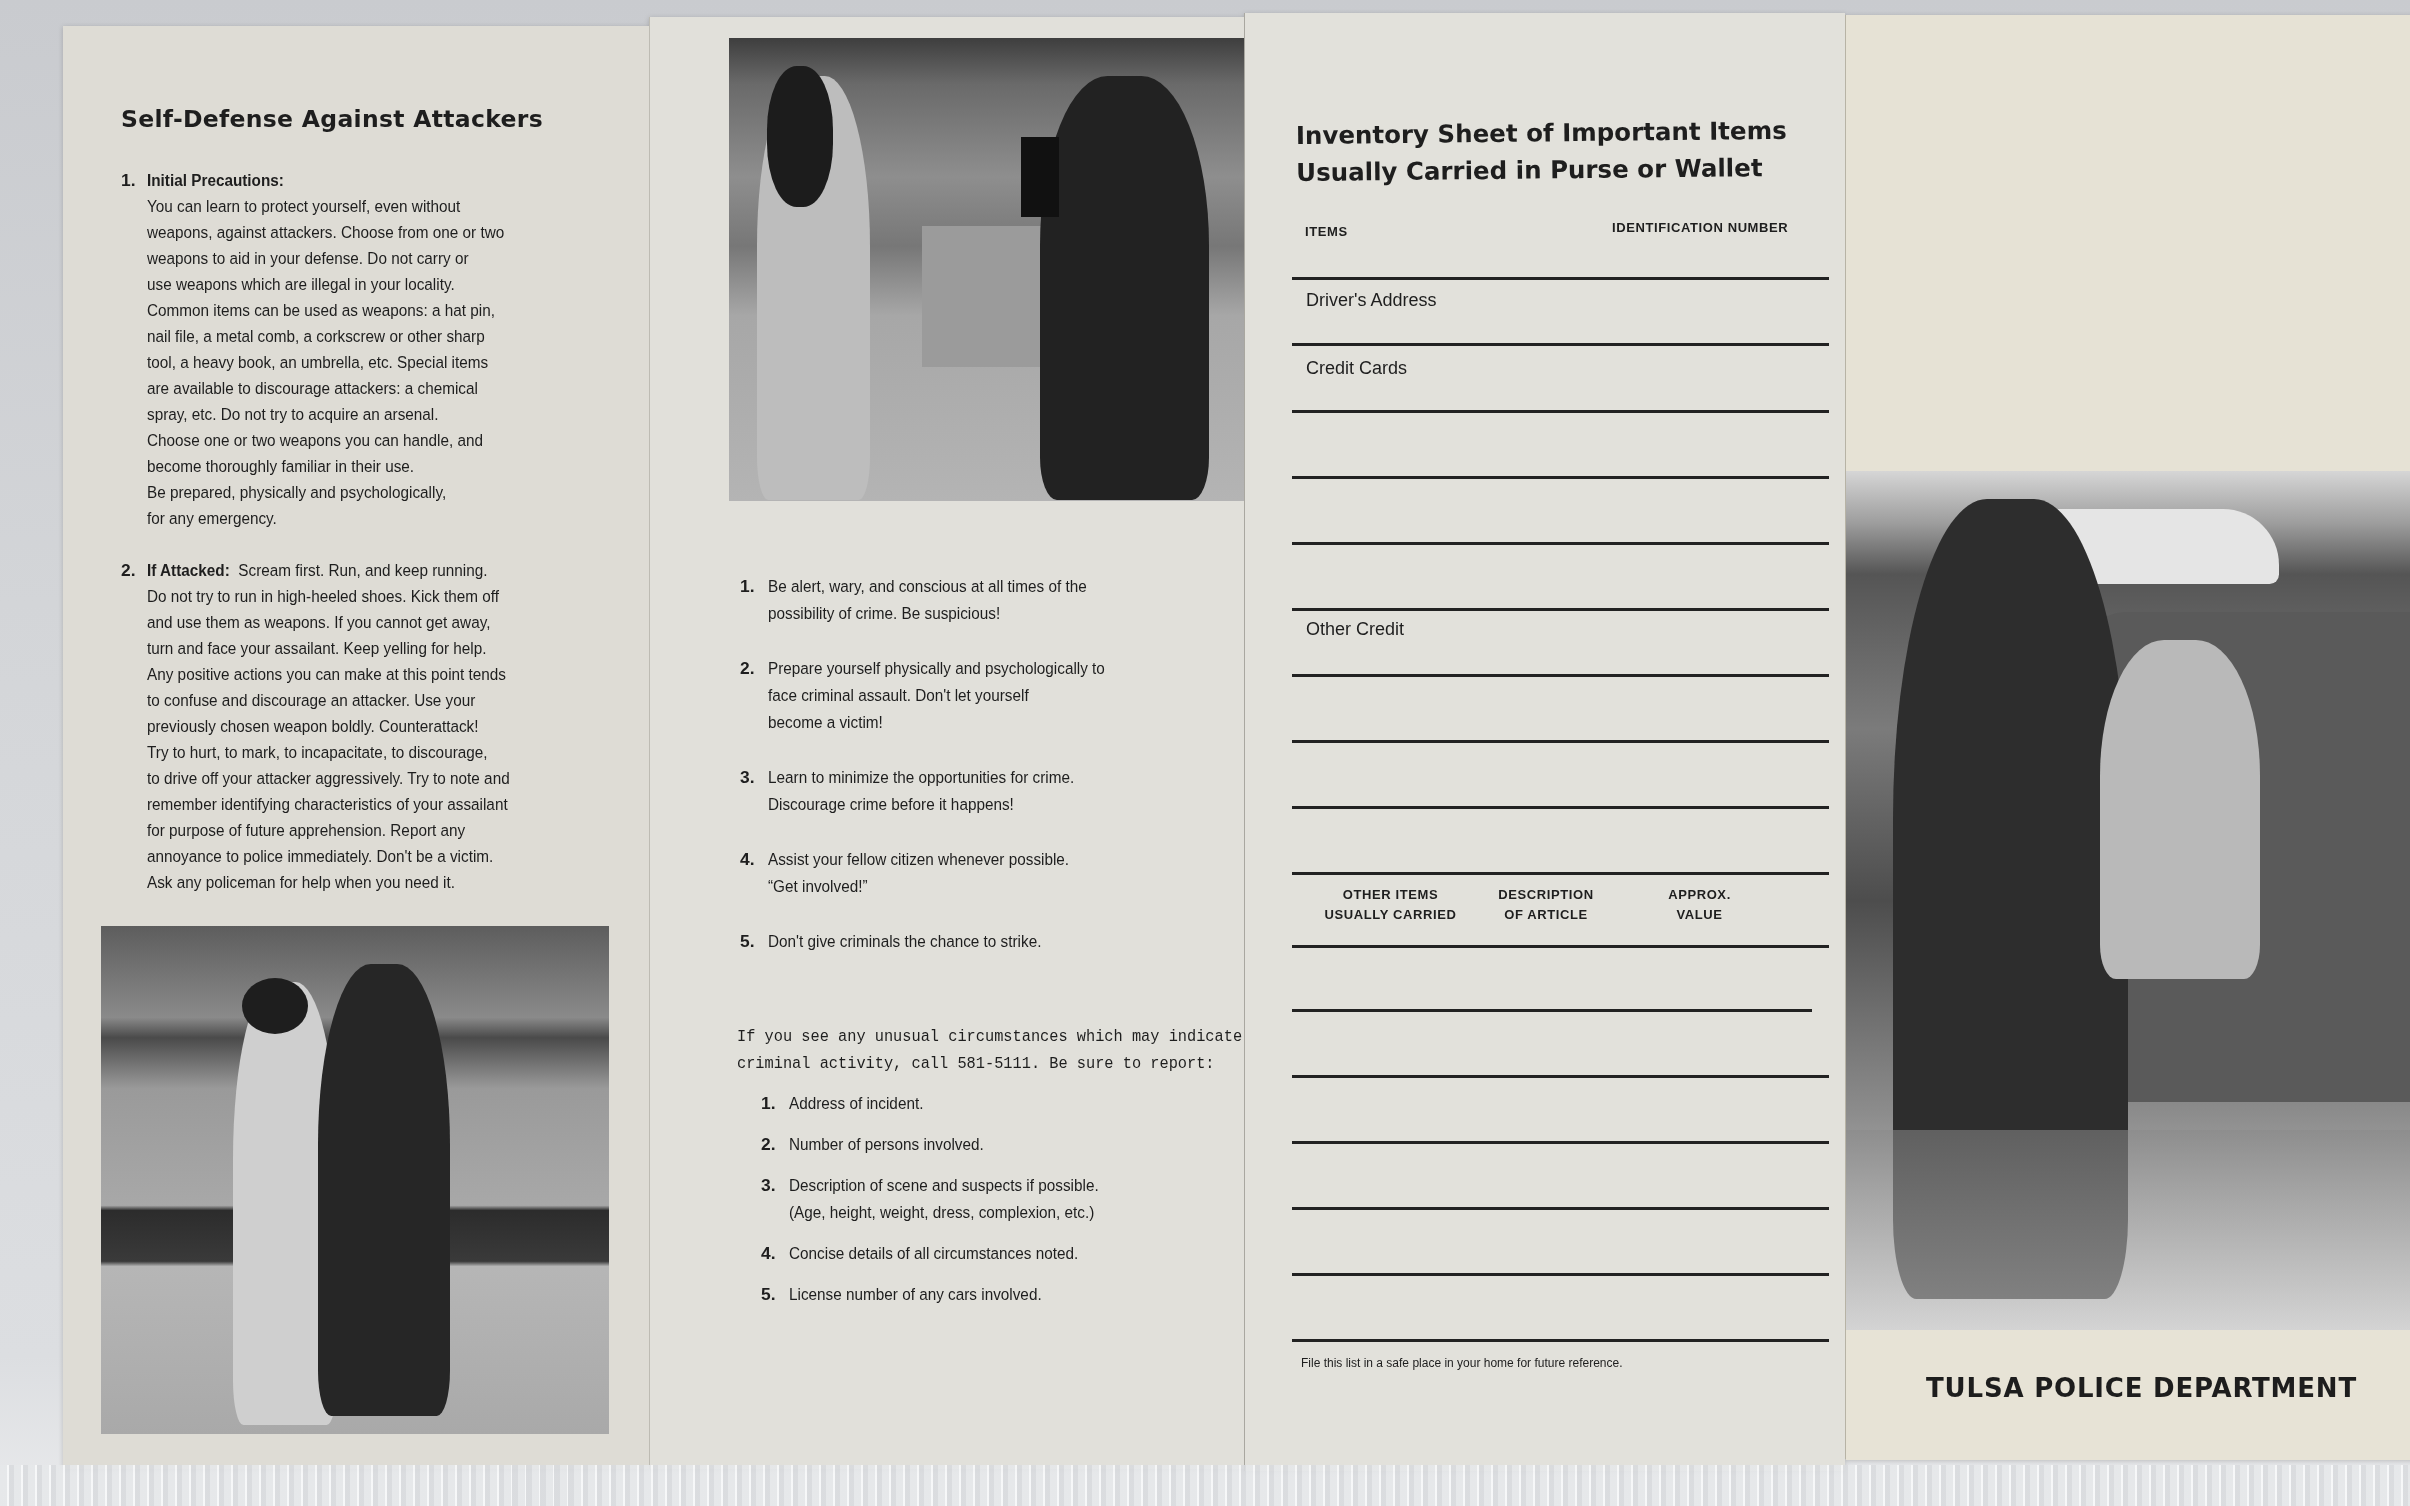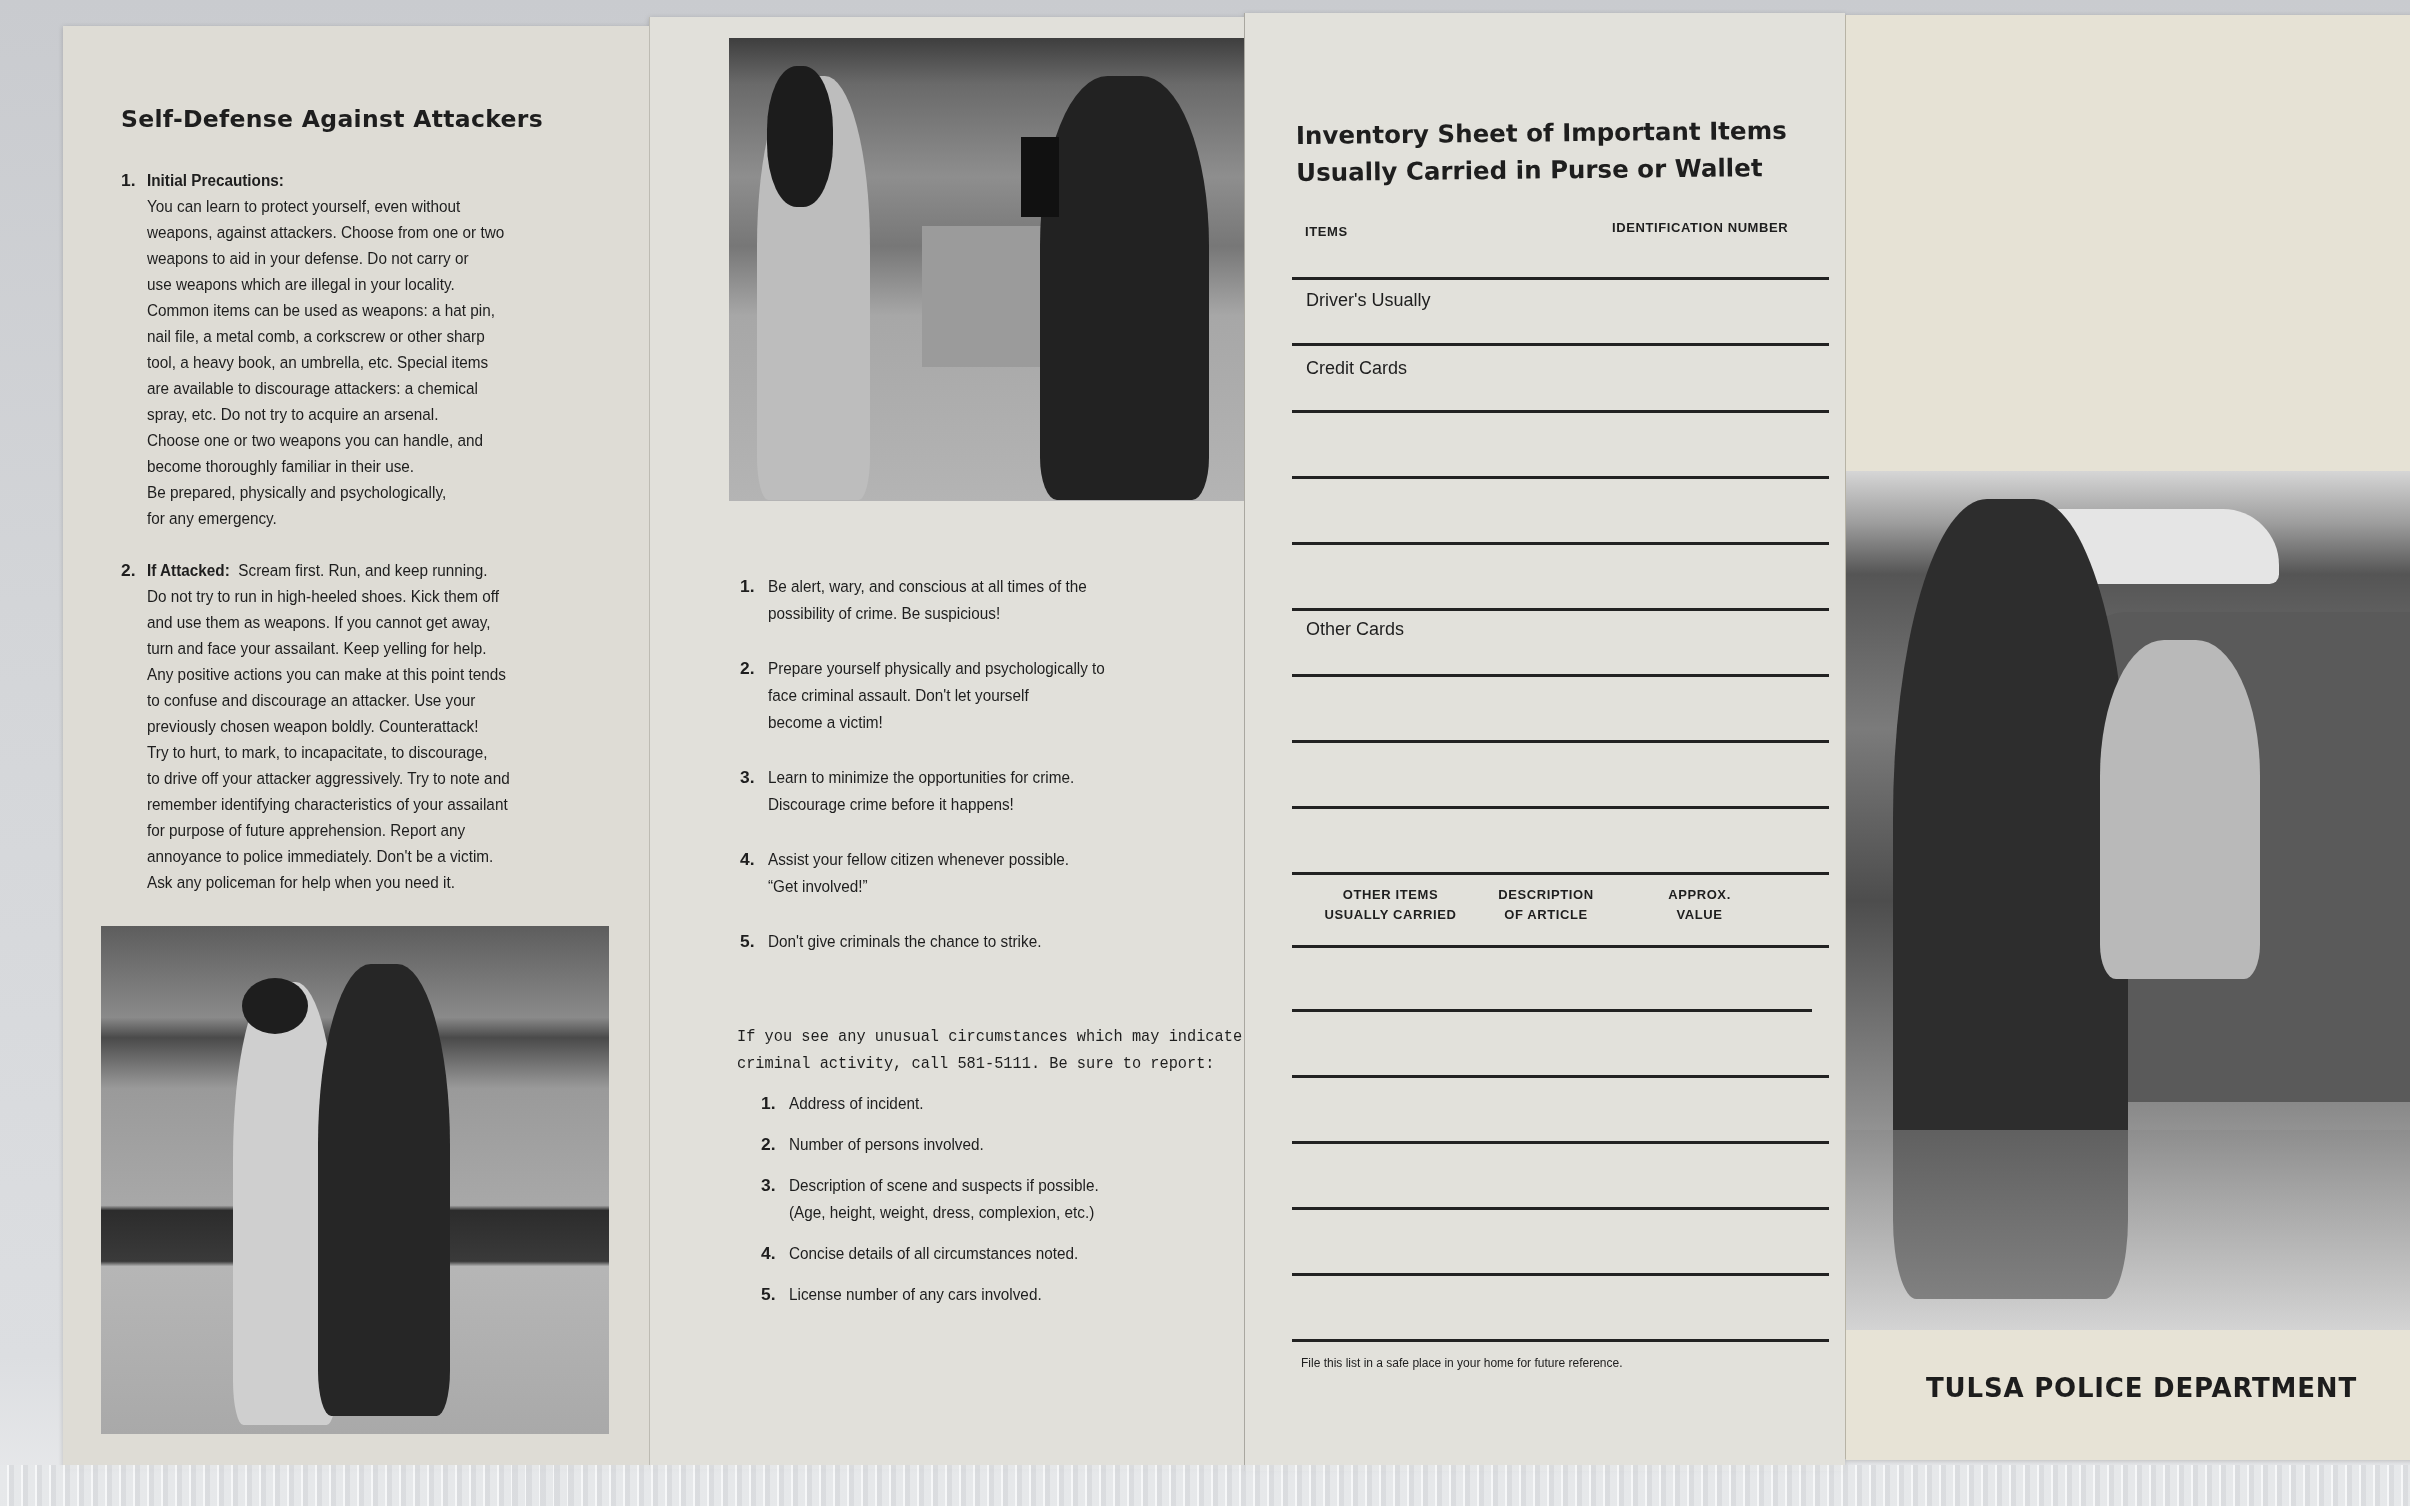--- a/index.html
+++ b/index.html
@@ -198,28 +198,28 @@
   <div class="panel p3">
     <div class="inv-title">
       <div>Inventory Sheet of Important Items</div>
       <div>Usually Carried in Purse or Wallet</div>
     </div>
 
     <div class="col-head" style="left:60px;top:209px;text-align:left;">ITEMS</div>
     <div class="col-head" style="left:367px;top:205px;text-align:left;">IDENTIFICATION NUMBER</div>
 
     <div class="rule" style="top:264px;"></div>
-    <div class="row-label" style="top:277px;">Driver's Usually</div>
+    <div class="row-label" style="top:277px;">Driver's Address</div>
     <div class="rule" style="top:330px;"></div>
     <div class="row-label" style="top:345px;">Credit Cards</div>
     <div class="rule" style="top:397px;"></div>
     <div class="rule" style="top:463px;"></div>
     <div class="rule" style="top:529px;"></div>
     <div class="rule" style="top:595px;"></div>
-    <div class="row-label" style="top:606px;">Other Cards</div>
+    <div class="row-label" style="top:606px;">Other Credit</div>
     <div class="rule" style="top:661px;"></div>
     <div class="rule" style="top:727px;"></div>
     <div class="rule" style="top:793px;"></div>
     <div class="rule" style="top:859px;"></div>
 
     <div class="col-head" style="left:75px;top:872px;width:141px;">
       <div>OTHER ITEMS</div>
       <div>USUALLY CARRIED</div>
     </div>
     <div class="col-head" style="left:235px;top:872px;width:132px;">

